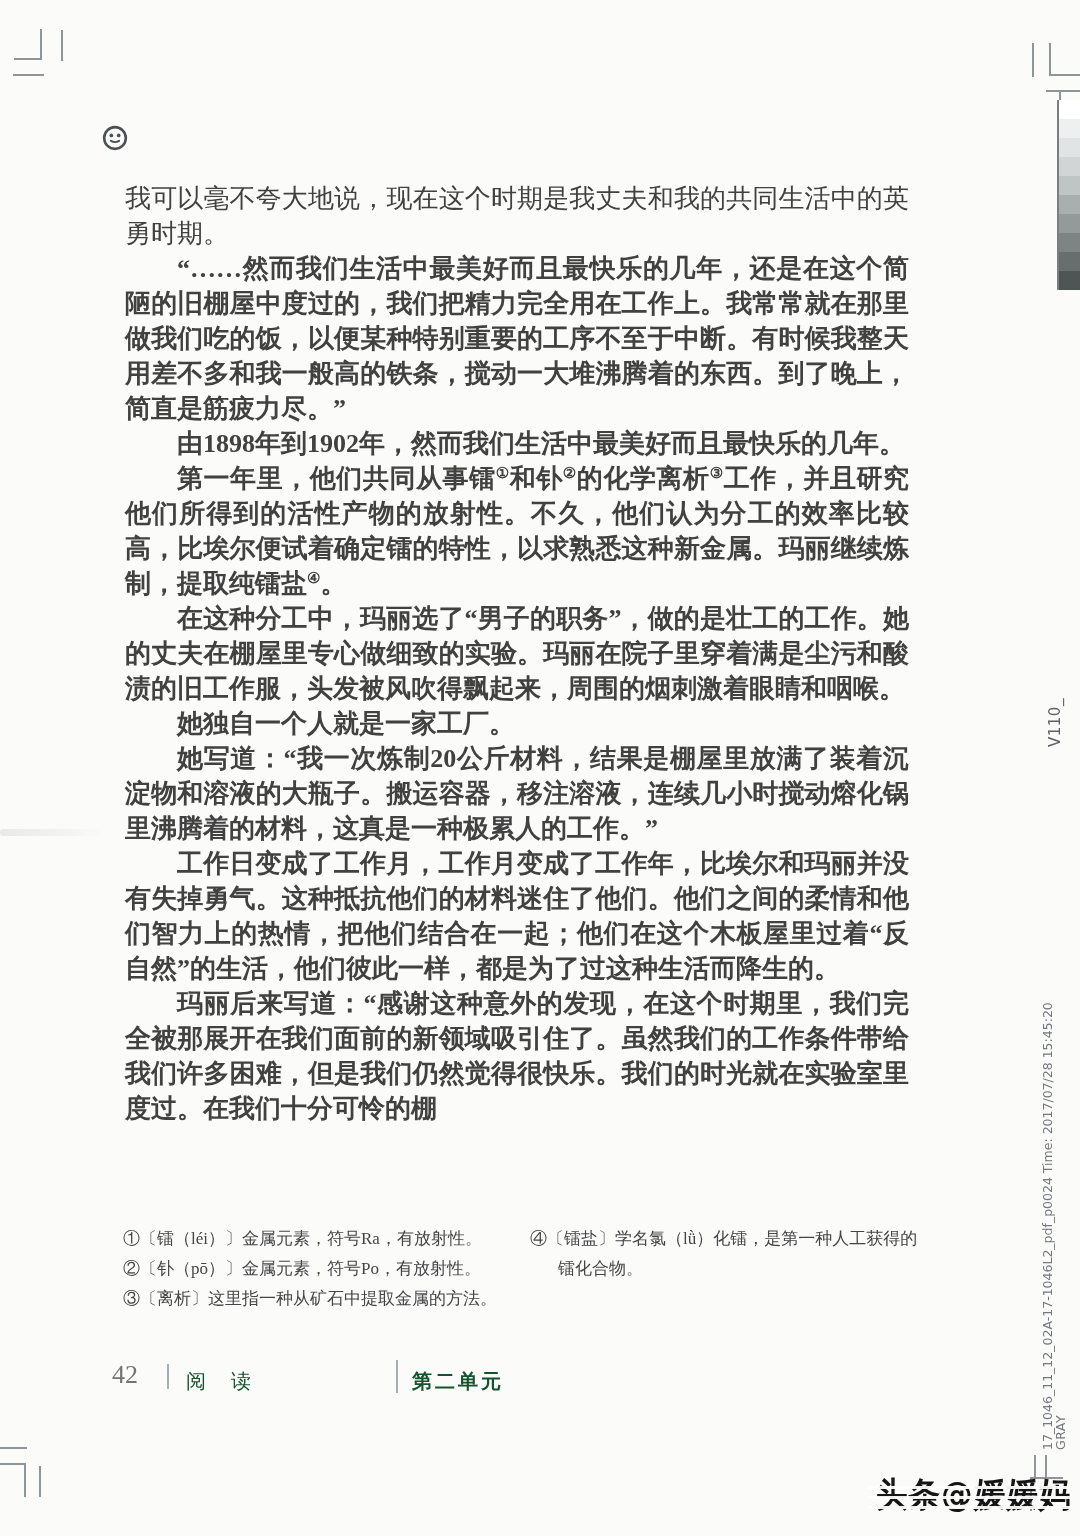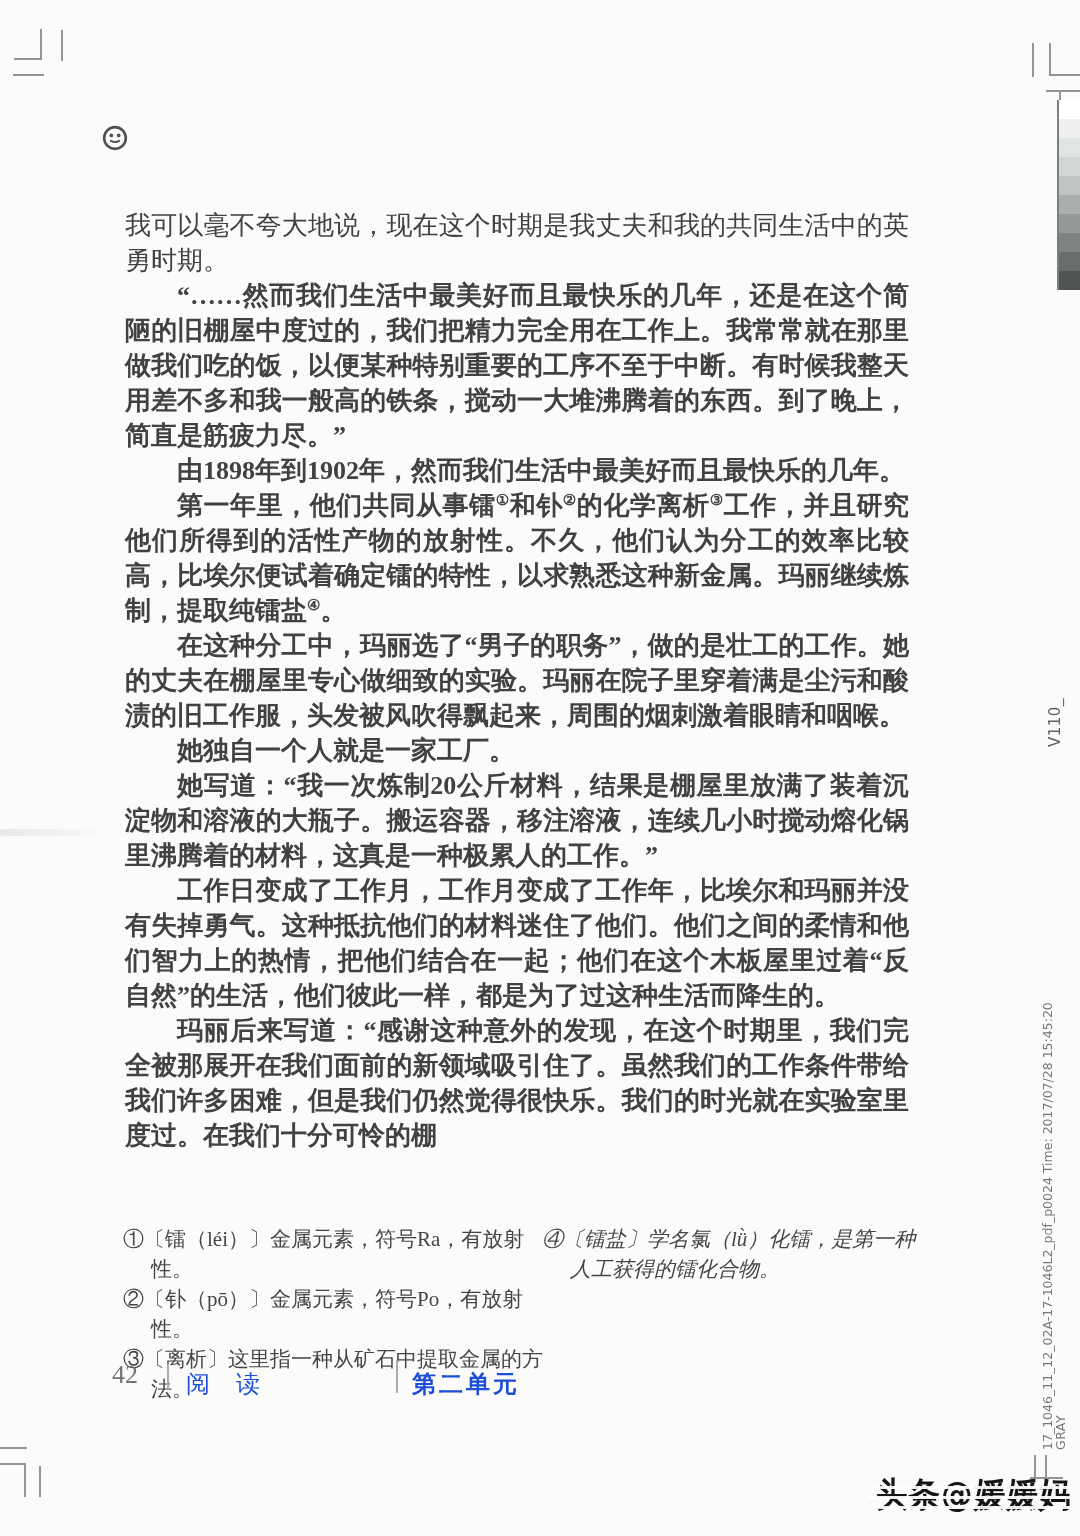--- a/index.html
+++ b/index.html
@@ -7,33 +7,33 @@
     position:relative;
     width:1080px;height:1536px;
     background:#fbfbfa;
     overflow:hidden;
     font-family:"Liberation Serif","DejaVu Serif",serif;
   }
   
   .article{
     position:absolute;left:125px;top:181px;width:784px;
     font-size:26px;line-height:35px;color:#414141;
-    text-align:justify;text-justify:inter-ideograph;margin-top:27px;
+    text-align:justify;text-justify:inter-ideograph;
   }
   .para{margin:0;}
   .para.indent{text-indent:2em;font-weight:bold;}
   sup.fnref{font-size:15px;line-height:0;vertical-align:9px;}
   
-  .fncol{position:absolute;font-size:21px;line-height:30px;color:#454548;}
+  .fncol{position:absolute;font-size:17px;line-height:30px;color:#454548;}
   .fncol.left{left:123px;top:1224px;width:436px;}
-  .fncol.right{left:542px;top:1224px;width:392px;font-style:italic;}
+  .fncol.right{left:530px;top:1224px;width:392px;}
   .footnote{margin:0;padding-left:28px;text-indent:-28px;}
   
   .pagenum{position:absolute;left:112px;top:1360px;font-size:26px;color:#737373;}
-  .footer-label{position:absolute;top:1368px;font-size:24px;color:#1d4ed8;}
+  .footer-label{position:absolute;top:1368px;font-size:20px;color:#14532d;}
   .footer-label.section{left:186px;letter-spacing:10px;}
   .footer-label.unit{left:412px;letter-spacing:3px;font-weight:bold;}
   .vdiv{position:absolute;width:2px;background:#a8adb1;}
   
   .mark{position:absolute;background:#90959a;}
   
   .graybar{
     position:absolute;left:1057px;top:100px;width:23px;height:190px;
     border-left:2px solid #7a7e82;
     display:flex;flex-direction:column;

